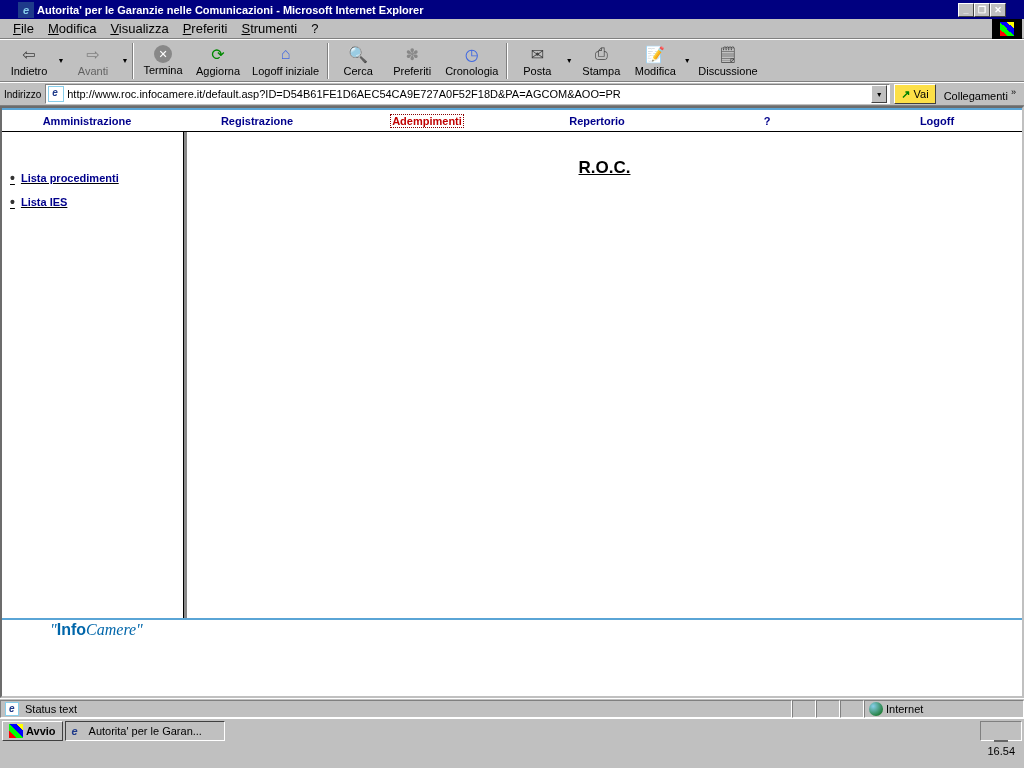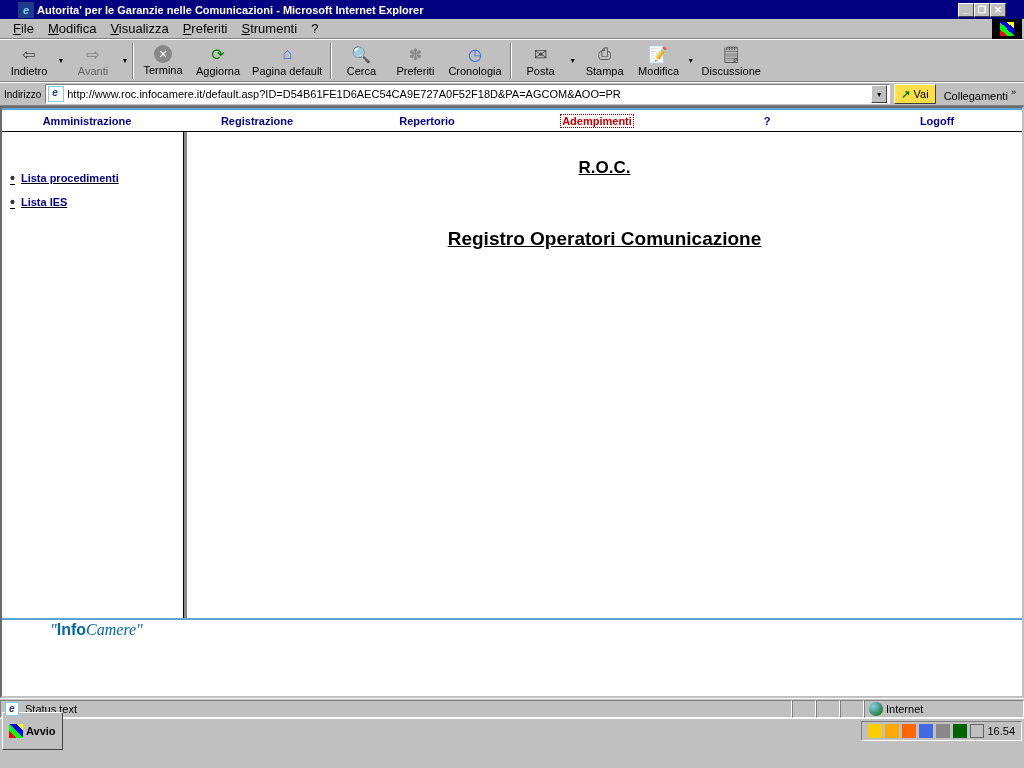--- a/index.html
+++ b/index.html
@@ -52,25 +52,25 @@
 .footer-brand { height:22px; border-top:2px solid #5aa5d6; display:flex; align-items:center; padding-left:48px; }
 .footer-brand span { font-family:"Times New Roman",serif; font-size:16px; color:#0066aa; font-style:italic; }
 .footer-brand span b { font-weight:bold; font-style:normal; }
 .statusbar { height:20px; background:#c0c0c0; border-top:1px solid #fff; display:flex; align-items:center; font-size:11px; }
 .status-cell { height:18px; border:1px solid; border-color:#808080 #fff #fff #808080; padding:0 4px; display:flex; align-items:center; gap:3px; }
 .status-cell.main { flex:1; }
 .status-cell.small { width:24px; }
 .status-cell.zone { width:160px; }
 .globe-icon { width:14px; height:14px; border-radius:50%; background:radial-gradient(circle at 30% 30%,#87ceeb,#006400); display:inline-block; }
 .taskbar { height:24px; background:#c0c0c0; border-top:1px solid #fff; display:flex; align-items:center; padding:0 2px; gap:2px; }
-.start-btn { height:20px; padding:18px 6px; background:#c0c0c0; border:1px solid; border-color:#fff #404040 #404040 #fff; display:flex; align-items:center; gap:3px; font-weight:bold; font-size:11px; cursor:pointer; }
+.start-btn { height:20px; padding:0 6px; background:#c0c0c0; border:1px solid; border-color:#fff #404040 #404040 #fff; display:flex; align-items:center; gap:3px; font-weight:bold; font-size:11px; cursor:pointer; }
 .start-btn::before { content:""; width:14px; height:14px; background:linear-gradient(45deg,#f00 25%,#0f0 25% 50%,#00f 50% 75%,#ff0 75%); }
 .task-btn { height:20px; padding:0 6px; background:#c0c0c0; border:1px solid; border-color:#404040 #fff #fff #404040; display:flex; align-items:center; gap:3px; font-size:11px; cursor:pointer; width:160px; overflow:hidden; white-space:nowrap; }
 .task-btn::before { content:"e"; width:14px; color:#1e3a8a; font-style:italic; font-weight:bold; }
-.tray { margin-left:auto; height:20px; border:1px solid; border-color:#808080 #fff #fff #808080; padding:0 6px; display:flex; align-items:center; gap:3px; font-size:11px; }
+.tray { margin-left:auto; height:20px; border:1px solid; border-color:#808080 #fff #fff #808080; padding:0 6px; display:flex; align-items:center; gap:3px; font-size:11px;flex-direction:column; }
 .tray-icon { width:14px; height:14px; display:inline-block; }
 </style>
 </head>
 <body>
 
 <div class="titlebar">
   <span class="ie-icon"></span>
   <span class="titlebar-text">Autorita' per le Garanzie nelle Comunicazioni - Microsoft Internet Explorer</span>
   <div class="win-controls">
     <div class="win-btn">_</div>
@@ -104,21 +104,21 @@
   <div class="tool-btn">
     <span class="ticon" style="background:#888;border-radius:50%;width:18px;height:18px;color:#fff;font-size:11px;">✕</span>
     <span class="tlbl">Termina</span>
   </div>
   <div class="tool-btn">
     <span class="ticon" style="color:#008800">⟳</span>
     <span class="tlbl">Aggiorna</span>
   </div>
   <div class="tool-btn" style="min-width:74px">
     <span class="ticon" style="color:#4169e1">⌂</span>
-    <span class="tlbl">Pagina default</span>
+    <span class="tlbl">Logoff iniziale</span>
   </div>
   <div class="vdiv"></div>
   <div class="tool-btn">
     <span class="ticon" style="color:#4169e1">🔍</span>
     <span class="tlbl">Cerca</span>
   </div>
   <div class="tool-btn">
     <span class="ticon" style="color:#888">✽</span>
     <span class="tlbl">Preferiti</span>
   </div>
@@ -161,25 +161,25 @@
 </div>
 
 <div class="page">
   <div class="topnav">
     <div class="topnav-item">
         <span>Amministrazione</span>
       </div>
     <div class="topnav-item">
         <span>Registrazione</span>
       </div>
-    <div class="topnav-item">
-        <span>Repertorio</span>
-      </div>
     <div class="topnav-item active">
         <span>Adempimenti</span>
+      </div>
+    <div class="topnav-item">
+        <span>Repertorio</span>
       </div>
     <div class="topnav-item">
         <span>?</span>
       </div>
     <div class="topnav-item">
         <span>Logoff</span>
       </div>
   </div>
   <div class="content-row">
     <div class="sidebar">
@@ -187,21 +187,20 @@
         <li>
             <span>Lista procedimenti</span>
           </li>
         <li>
             <span>Lista IES</span>
           </li>
       </ul>
     </div>
     <div class="mainc">
       <h1>R.O.C.</h1>
-      <h2>Registro Operatori Comunicazione</h2>
     </div>
   </div>
   <div class="footer-brand">
     <span><span>"</span><b>Info</b><span>Camere"</span></span>
   </div>
 </div>
 
 <div class="statusbar">
   <div class="status-cell main">
     <span class="addr-page-icon" style="width:14px;height:14px"></span>
@@ -212,20 +211,23 @@
   <div class="status-cell small"></div>
   <div class="status-cell zone">
     <span class="globe-icon"></span>
     <span>Internet</span>
   </div>
 </div>
 
 <div class="taskbar">
   <div class="start-btn">
       <span>Avvio</span>
+    </div>
+  <div class="task-btn">
+      <span>Autorita' per le Garan...</span>
     </div>
   <div class="tray">
     <span class="tray-icon" style="background:#ffcc00"></span>
     <span class="tray-icon" style="background:#ffaa00"></span>
     <span class="tray-icon" style="background:#ff6600"></span>
     <span class="tray-icon" style="background:#4169e1"></span>
     <span class="tray-icon" style="background:#888"></span>
     <span class="tray-icon" style="background:#006400"></span>
     <span class="tray-icon" style="background:#c0c0c0;border:1px solid #666"></span>
     <span>16.54</span>

